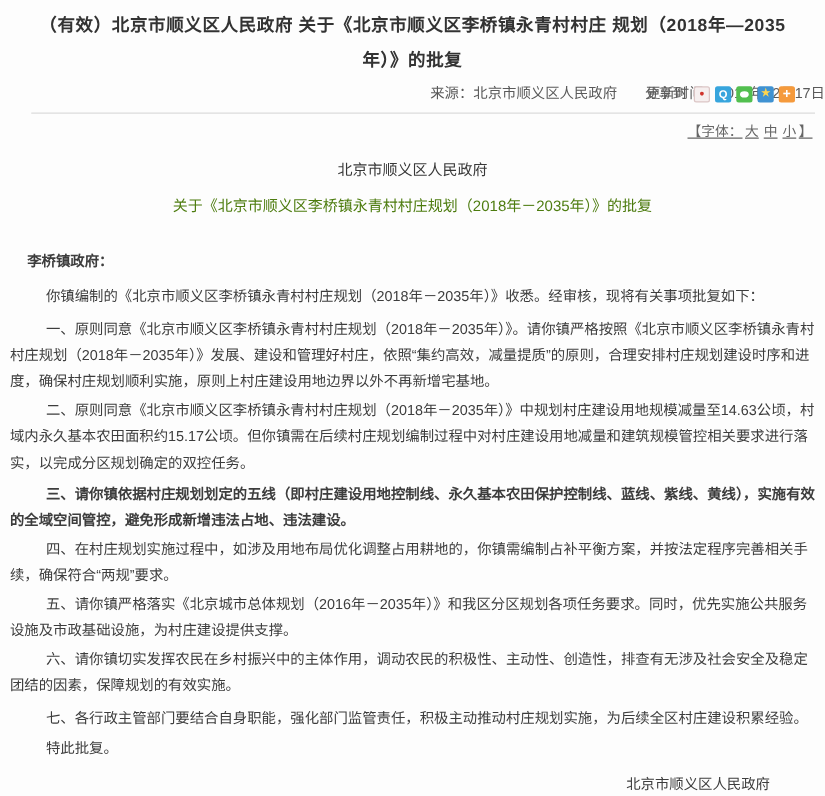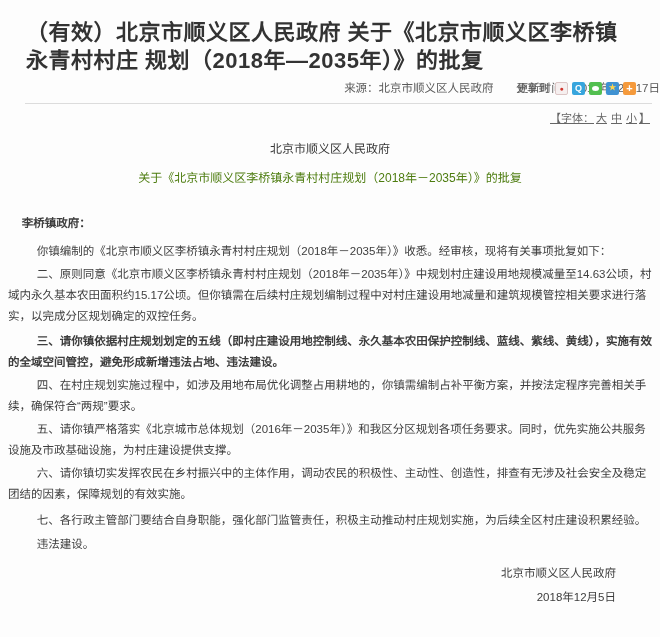--- a/index.html
+++ b/index.html
@@ -3,23 +3,23 @@
 <meta charset="utf-8">
 <style>
   html,body { margin:0; padding:0; background:#ffffff; }
   .page {
     width:660px; height:637px; position:relative; overflow:hidden;
     background:#fdfdfd; color:#3a3a3a;
     font-family:"Liberation Sans", sans-serif;
     border-right:1px solid #f0f0f0;
   }
   .title {
-    margin:0; padding:19px 26px 0;
-    font-size:22px; font-weight:bold; color:#333;
-    text-align:left; line-height:28px; letter-spacing:0.5px;
+    margin:0; padding:6px 26px 0;
+    font-size:14px; font-weight:bold; color:#333;
+    text-align:center; line-height:28px; letter-spacing:0.5px;
   }
   .meta-row {
     position:relative; margin-top:4px; height:18px; line-height:18px;
     text-align:right; font-size:11.5px; color:#5a5a5a;
   }
   .meta-src { margin-right:20px; }
   .share {
     position:absolute; right:24px; top:2px;
     display:flex; align-items:center; gap:4px; height:14px;
   }
@@ -80,24 +80,25 @@
 
   <div class="font-sel">
     <span>【字体：</span><span class="opt">大</span><span class="opt">中</span><span class="opt">小</span><span>】</span>
   </div>
 
   <div class="doc">
     <p class="org center">北京市顺义区人民政府</p>
     <p class="subject center">关于《北京市顺义区李桥镇永青村村庄规划（2018年－2035年）》的批复</p>
     <p class="salutation">李桥镇政府：</p>
     <p class="intro">你镇编制的《北京市顺义区李桥镇永青村村庄规划（2018年－2035年）》收悉。经审核，现将有关事项批复如下：</p>
+    <p class="para p1">一、原则同意《北京市顺义区李桥镇永青村村庄规划（2018年－2035年）》。请你镇严格按照《北京市顺义区李桥镇永青村村庄规划（2018年－2035年）》发展、建设和管理好村庄，依照“集约高效，减量提质”的原则，合理安排村庄规划建设时序和进度，确保村庄规划顺利实施，原则上村庄建设用地边界以外不再新增宅基地。</p>
     <p class="para p2">二、原则同意《北京市顺义区李桥镇永青村村庄规划（2018年－2035年）》中规划村庄建设用地规模减量至14.63公顷，村域内永久基本农田面积约15.17公顷。但你镇需在后续村庄规划编制过程中对村庄建设用地减量和建筑规模管控相关要求进行落实，以完成分区规划确定的双控任务。</p>
     <p class="para p3">三、请你镇依据村庄规划划定的五线（即村庄建设用地控制线、永久基本农田保护控制线、蓝线、紫线、黄线），实施有效的全域空间管控，避免形成新增违法占地、违法建设。</p>
     <p class="para p4">四、在村庄规划实施过程中，如涉及用地布局优化调整占用耕地的，你镇需编制占补平衡方案，并按法定程序完善相关手续，确保符合“两规”要求。</p>
     <p class="para p5">五、请你镇严格落实《北京城市总体规划（2016年－2035年）》和我区分区规划各项任务要求。同时，优先实施公共服务设施及市政基础设施，为村庄建设提供支撑。</p>
     <p class="para p6">六、请你镇切实发挥农民在乡村振兴中的主体作用，调动农民的积极性、主动性、创造性，排查有无涉及社会安全及稳定团结的因素，保障规划的有效实施。</p>
     <p class="para p7">七、各行政主管部门要结合自身职能，强化部门监管责任，积极主动推动村庄规划实施，为后续全区村庄建设积累经验。</p>
-    <p class="closing">违法建设。</p>
+    <p class="closing">特此批复。</p>
     <p class="sig">北京市顺义区人民政府</p>
     <p class="date">2018年12月5日</p>
   </div>
 
 </div>
 
 </body></html>

